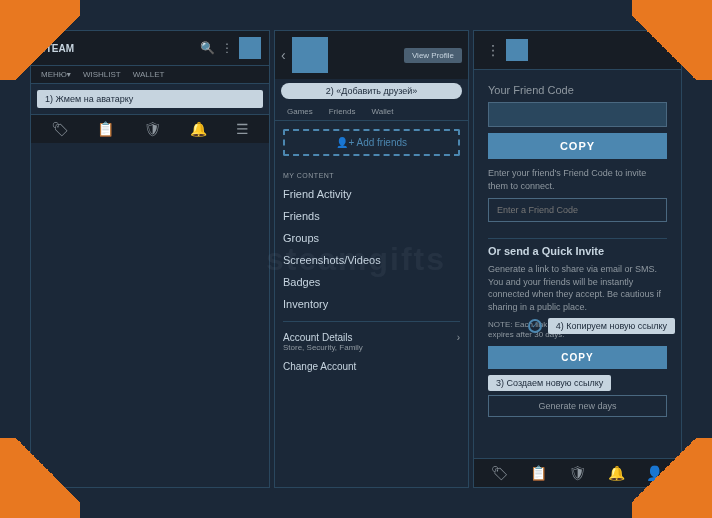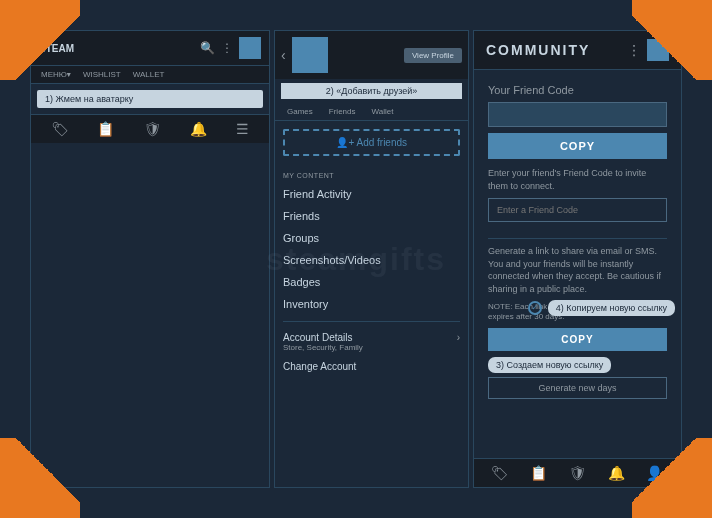--- a/index.html
+++ b/index.html
@@ -201,21 +201,21 @@
       cursor: pointer;
       border-radius: 2px;
       margin-left: auto;
     }
 
     .add-friends-tooltip {
       background: #c6d4df;
       color: #1b2838;
       font-size: 9px;
       padding: 3px 8px;
-      border-radius: 0;
+      border-radius: 8px;
       margin: 4px 6px;
       text-align: center;
       white-space: nowrap;
     }
 
     .friend-popup-tabs {
       display: flex;
       border-bottom: 1px solid #2a475e;
       padding: 0 4px;
     }
@@ -433,21 +433,21 @@
       padding: 6px;
       justify-content: space-around;
       border-top: 1px solid #2a475e;
     }
 
     .annotation-tooltip {
       background: #c6d4df;
       color: #1b2838;
       font-size: 9px;
       padding: 3px 8px;
-      border-radius: 7px;
+      border-radius: 2px;
       white-space: nowrap;
       display: inline-block;
     }
 
     .checkmark-circle {
       display: inline-flex;
       align-items: center;
       justify-content: center;
       width: 14px;
       height: 14px;
@@ -534,35 +534,35 @@
         </div>
         <span style="color:#8f98a0;">›</span>
       </div>
       <div class="content-list-item" style="font-size:10px;">Change Account</div>
     </div>
 
   </div>
 
   <div class="right-panel">
     <div class="community-header">
-      <div class="community-title">COMMUNITY</div>
       <div class="community-header-right">
         <span class="community-menu-icon">⋮</span>
         <div class="community-avatar"></div>
       </div>
     </div>
     <div class="community-content">
       <div class="section-label">Your Friend Code</div>
       <input class="friend-code-input" type="text" value="" style="">
       <button class="copy-btn">COPY</button>
       <div class="invite-description">Enter your friend's Friend Code to invite them to connect.</div>
       <input class="enter-code-input" type="text" placeholder="Enter a Friend Code" style="">
 
       <div class="divider"></div>
 
+      <div class="quick-invite-label">Or send a Quick Invite</div>
       <div class="quick-invite-desc">Generate a link to share via email or SMS. You and your friends will be instantly connected when they accept. Be cautious if sharing in a public place.</div>
 
       <div class="note-row" style="position:relative;">
         <div class="note-text" style="flex:1;">NOTE: Each link you generate automatically expires after 30 days.</div>
         <div style="position:absolute;right:-8px;top:-2px;display:flex;align-items:center;gap:3px;">
           <span class="checkmark-circle">✓</span>
           <div class="annotation-tooltip">4) Копируем новую ссылку</div>
         </div>
       </div>
 

